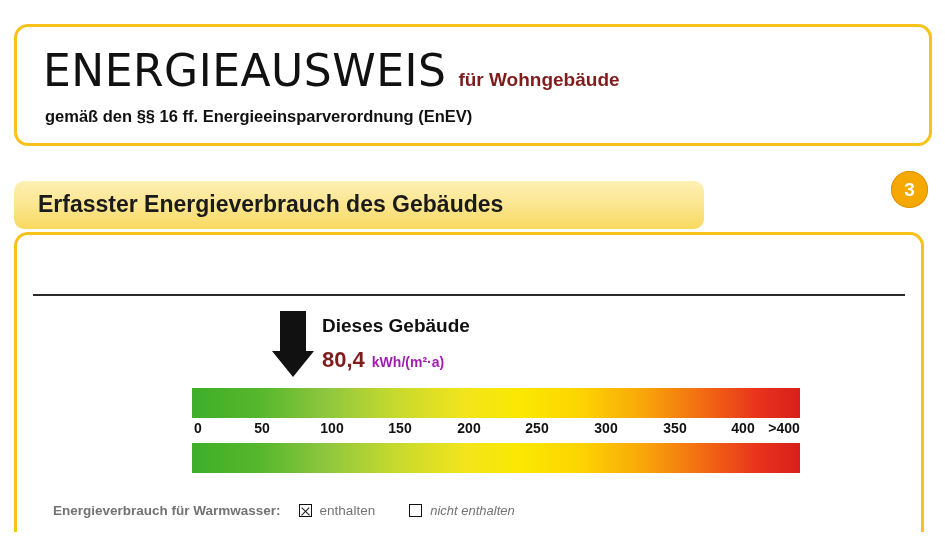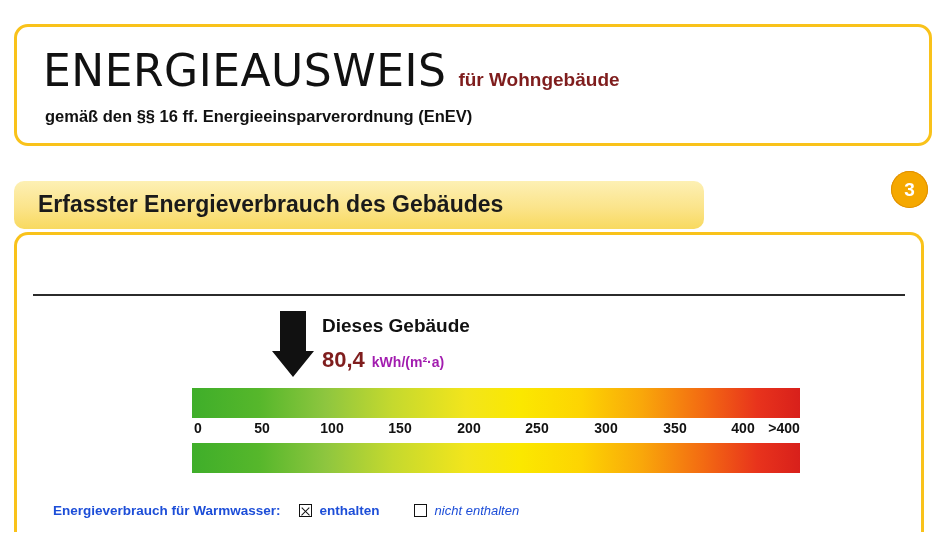--- a/index.html
+++ b/index.html
@@ -218,28 +218,28 @@
   .tick.first { transform: none; }
 
   
   .warmwater-row {
     position: absolute;
     left: 36px;
     top: 268px;
     display: flex;
     font-size: 13.5px;
     font-weight: bold;
-    color: #1d4ed8;
+    color: #737373;
   }
   .ww-label { margin-right: 18px; }
   .ww-opt {
     display: flex;
     align-items: center;
     margin-right: 34px;
-    font-weight: bold;
+    font-weight: normal;
   }
   .ww-opt.second { font-weight: normal; font-size: 13px; font-style: italic; }
   .checkbox {
     width: 13px;
     height: 13px;
     border: 1.4px solid #111;
     margin-right: 8px;
     position: relative;
     box-sizing: border-box;
     background: #fff;

